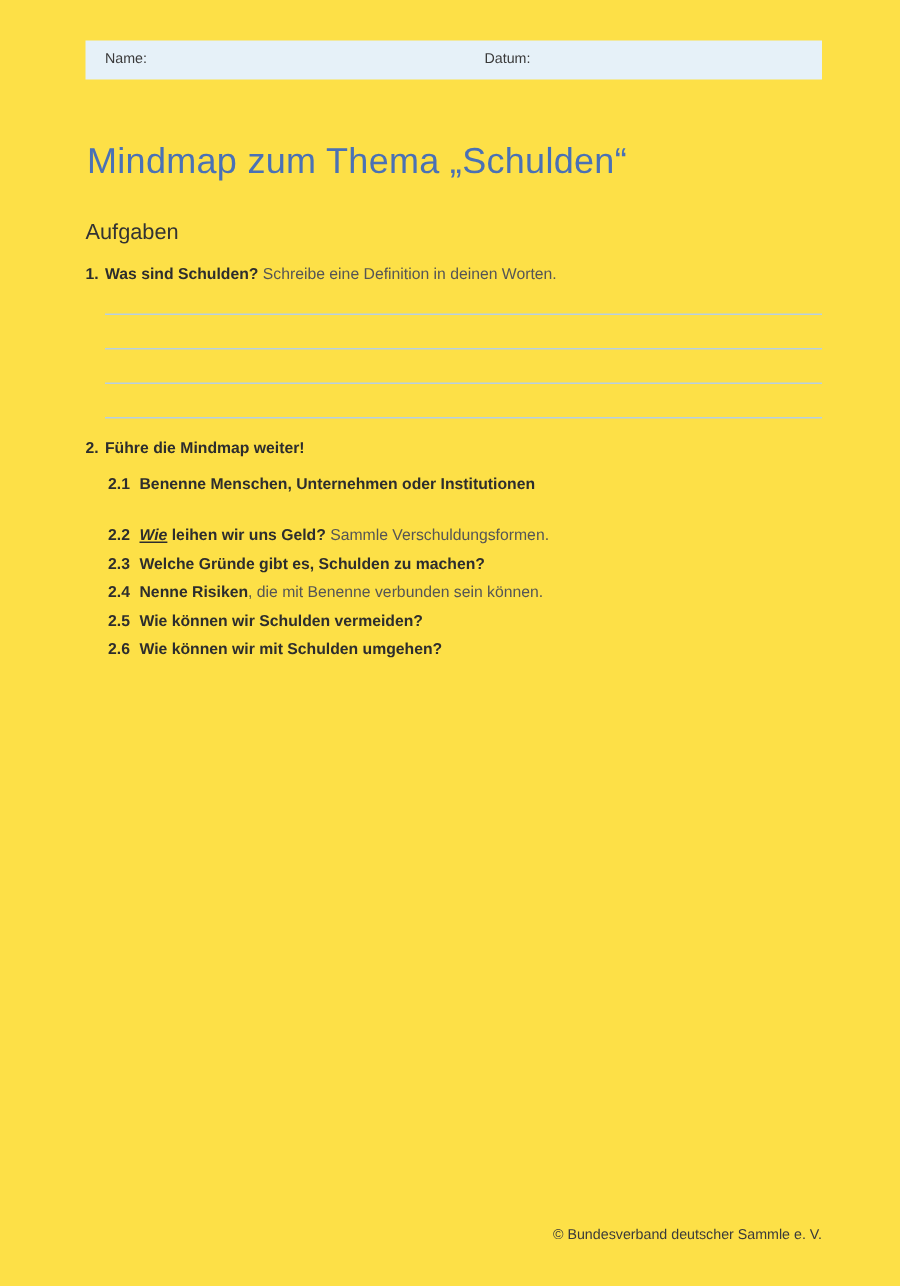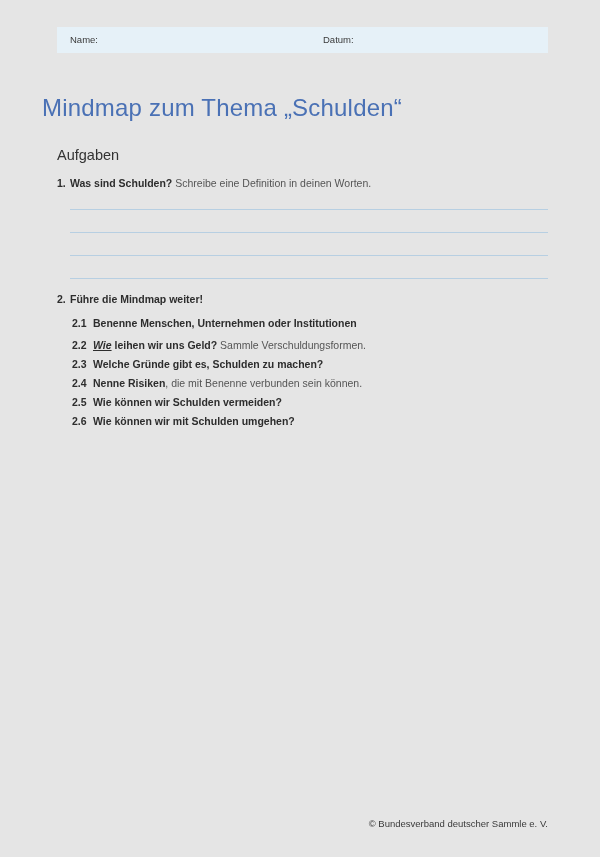--- a/index.html
+++ b/index.html
@@ -4,36 +4,36 @@
 <style>
   * { margin: 0; padding: 0; box-sizing: border-box; }
   html, body { background: #ffffff; }
   body {
     width: 600px; height: 857px;
     font-family: "Liberation Sans", sans-serif;
     color: #2d2d2d;
     position: relative;
     overflow: hidden;
   }
-  .page { position: relative; width: 600px; height: 857px; background: #e5e5e5; }
+  .page { position: relative; width: 600px; height: 857px; background: #fde047; }
 
   
   .header-bar {
     position: absolute; left: 57px; top: 27px;
     width: 491px; height: 26px;
     background: #e6f1f8;
     font-size: 9.5px; color: #3a3a3a;
     line-height: 26px;
   }
   .hdr-name { position: absolute; left: 13px; top: 0; }
   .hdr-datum { position: absolute; left: 266px; top: 0; }
 
   
   .title {
-    position: absolute; left: 42px; top: 94px;
+    position: absolute; left: 58px; top: 94px;
     font-size: 24px; font-weight: 400;
     color: #4a71b5;
     letter-spacing: 0.2px;
     white-space: nowrap;
   }
 
   
   .section-heading {
     position: absolute; left: 57px; top: 147px;
     font-size: 14.5px; font-weight: 400; color: #333333; text-align: right;
@@ -51,21 +51,21 @@
   .lines { position: absolute; left: 70px; top: 187px; width: 478px; }
   .wline { height: 23px; border-bottom: 1px solid #b7cfe2; }
 
   
   .task2 { position: absolute; left: 57px; top: 292px; width: 491px; }
   .task2 .task-row { margin-bottom: 11px; }
   .subtask-row {
     display: flex; font-size: 10.5px; line-height: 13.5px;
     margin-left: 15px; margin-bottom: 5.5px;
   }
-  .subtask-row.has-line2 { margin-bottom: 8px; }
+  .subtask-row.has-line2 { margin-bottom: 20px; }
   .sub-num { width: 21px; flex: 0 0 21px; font-weight: 700; }
   .sub-body { flex: 1; }
   .emph {
     font-weight: 700; font-style: italic;
     text-decoration: underline; color: #2d2d2d;
   }
   .line2 { display: block; }
 
   
   .footer {

